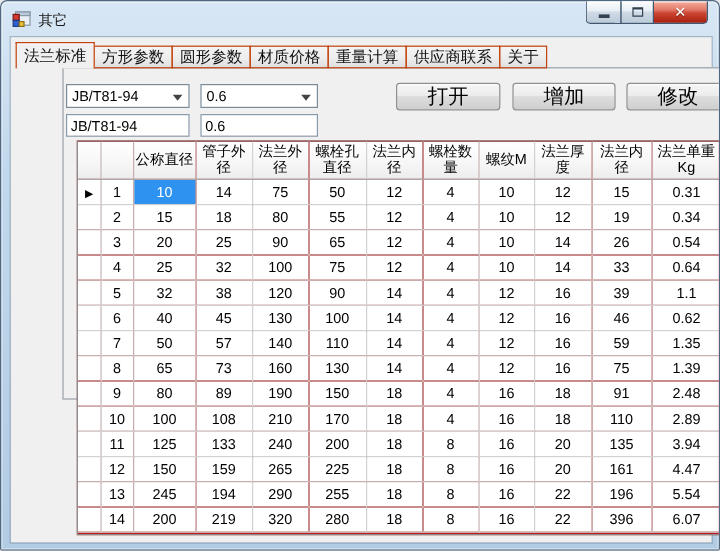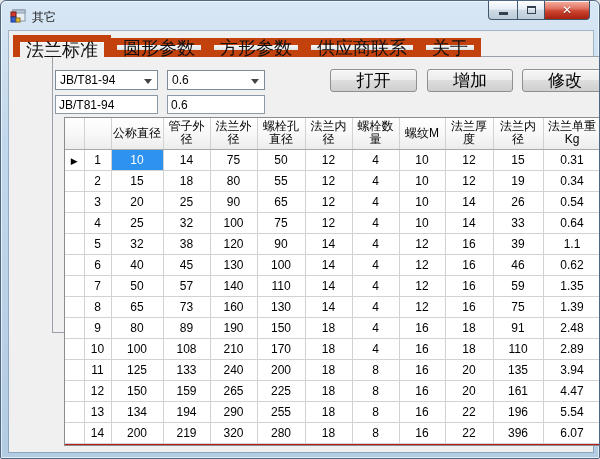--- a/index.html
+++ b/index.html
@@ -21,22 +21,22 @@
   .wbtn.max{width:28px;}
   .wbtn.close{width:46px;border-radius:0 0 4px 0;
     background:linear-gradient(180deg,#f6b1a1 0%,#e27767 40%,#cc4632 55%,#a81e0d 100%);}
   .glyph-min{width:9px;height:3px;background:#33404d;margin-top:7px;}
   .glyph-max{width:9px;height:8px;border:1px solid #33404d;border-top:2px solid #33404d;background:transparent;}
   .glyph-close{color:#fff;font-size:12px;font-weight:bold;line-height:1;text-shadow:0 1px 1px rgba(0,0,0,.45);}
   
   .client{position:absolute;left:8px;top:30px;width:584px;height:421px;background:#f0f0f0;
     box-shadow:0 0 0 1px rgba(75,95,115,.35);}
   .tabstrip{position:absolute;left:4px;top:4px;display:flex;align-items:flex-end;height:22px;z-index:3;}
-  .tab{height:19px;padding:0 6px;font-size:18px;color:#111;display:flex;align-items:center;
-    border:7px solid #c2410c;margin-left:-1px;
+  .tab{height:19px;padding:0 6px;font-size:13px;color:#111;display:flex;align-items:center;
+    border:1px solid #c2410c;margin-left:-1px;
     background:linear-gradient(180deg,#f4f4f4 0%,#ededed 55%,#dfdfdf 100%);}
   .tab.selected{height:22px;background:#f0f0f0;border-bottom:none;position:relative;z-index:4;margin-left:0;
     box-shadow:inset 0 1px 0 #fafafa;}
   .tabpage{position:absolute;left:3px;top:25px;width:578px;height:277px;background:#f0f0f0;
     border:1px solid #9aa0a8;z-index:1;margin-left:40px;}
   
   .combo{position:absolute;height:20px;background:#fff;border:1px solid #7a8a99;font-size:12px;
     display:flex;align-items:center;padding-left:4px;color:#000;}
   .combo .arrow{position:absolute;right:5px;top:8px;width:0;height:0;
     border-left:4px solid transparent;border-right:4px solid transparent;border-top:5px solid #444;}
@@ -105,22 +105,24 @@
       <div class="wbtn close">
           <span class="glyph-close">✕</span>
         </div>
     </div>
   </div>
 
   <div class="client">
 
     <div class="tabstrip">
       <div class="tab selected">法兰标准</div>
+      <div class="tab">方形参数</div>
       <div class="tab">圆形参数</div>
-      <div class="tab">方形参数</div>
+      <div class="tab">材质价格</div>
+      <div class="tab">重量计算</div>
       <div class="tab">供应商联系</div>
       <div class="tab">关于</div>
     </div>
 
     <div class="tabpage">
 
       <div class="combo combo1">
         <span>JB/T81-94</span>
         <span class="arrow"></span>
       </div>
@@ -333,21 +335,21 @@
                 <td>18</td>
                 <td>8</td>
                 <td>16</td>
                 <td>20</td>
                 <td>161</td>
                 <td>4.47</td>
               </tr>
               <tr>
                 <td class="rowhdr"></td>
                 <td class="rownum">13</td>
-                <td>134</td>
+                <td>245</td>
                 <td>194</td>
                 <td>290</td>
                 <td>255</td>
                 <td>18</td>
                 <td>8</td>
                 <td>16</td>
                 <td>22</td>
                 <td>196</td>
                 <td>5.54</td>
               </tr>

